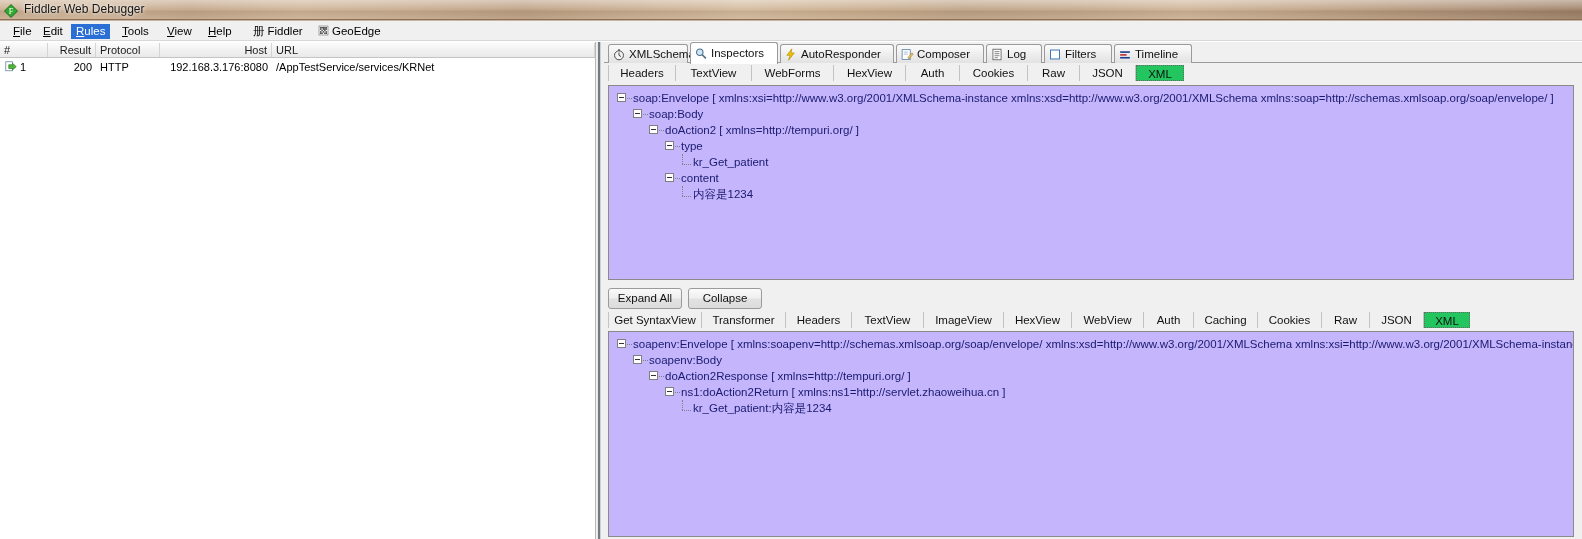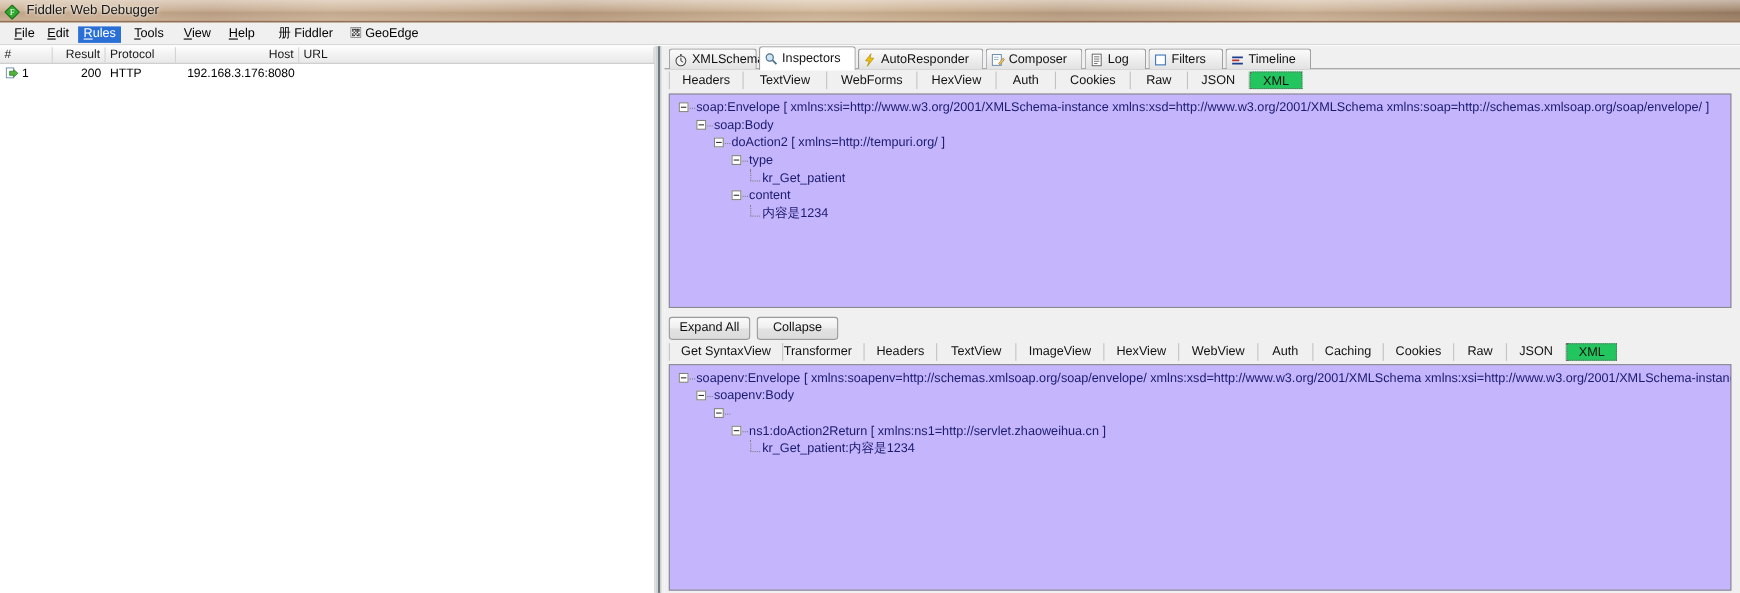--- a/index.html
+++ b/index.html
@@ -272,20 +272,21 @@
       </div>
     <div class="grid-row" id="grid-row-0">
         <svg viewBox="0 0 16 16" class="row-icon" width="14" height="12">
           <rect x="1" y="1" width="9" height="12" fill="#ffffff" stroke="#6a8aa8" stroke-width="1.1"></rect>
           <polygon points="5,5 10,5 10,3 15,7.5 10,12 10,10 5,10" fill="#4fb33c" stroke="#2c7a22" stroke-width="0.9"></polygon>
         </svg>
         <div class="gr-cell" style="left: 18px; width: 30px; text-align: left; padding: 0px 2px;">1</div>
         <div class="gr-cell r" style="left: 48px; width: 48px;">200</div>
         <div class="gr-cell" style="left: 96px; width: 64px;">HTTP</div>
         <div class="gr-cell r" style="left: 160px; width: 112px;">192.168.3.176:8080</div>
+        <div class="gr-cell" style="left: 272px; width: 323px;">/AppTestService/services/KRNet</div>
       </div>
   </div>
 
   <div class="splitter"></div>
   <div class="splitter-bar"></div>
 
   <div class="right-pane">
 
     <div class="tabstrip-main" id="main-tabstrip">
         <div class="mtab" style="left: 4px; width: 80px;"><svg viewBox="0 0 16 16" class="ticon" width="14" height="13">
@@ -357,21 +358,21 @@
         <div class="tnode" style="left: 72px; top: 84px;">content</div>
         <div class="dash-h" style="left: 73px; top: 110px; width: 9px;"></div>
         <div class="dash-v" style="left: 73px; top: 100px; height: 10px;"></div>
         <div class="tnode" style="left: 84px; top: 100px;">内容是1234</div>
       </div>
 
     <div class="btn" id="btn-expand" style="left:4px; top:246px; width:74px;">Expand All</div>
     <div class="btn" id="btn-collapse" style="left:84px; top:246px; width:74px;">Collapse</div>
 
     <div class="tabstrip-sub" style="top:269px;" id="response-tabstrip">
-        <div class="stab first" style="left: 4px; width: 104px;">Get SyntaxView</div>
+        <div class="stab first" style="left: 4px; width: 94px;">Get SyntaxView</div>
         <div class="stab" style="left: 98px; width: 84px;">Transformer</div>
         <div class="stab" style="left: 182px; width: 66px;">Headers</div>
         <div class="stab" style="left: 248px; width: 72px;">TextView</div>
         <div class="stab" style="left: 320px; width: 80px;">ImageView</div>
         <div class="stab" style="left: 400px; width: 68px;">HexView</div>
         <div class="stab" style="left: 468px; width: 72px;">WebView</div>
         <div class="stab" style="left: 540px; width: 50px;">Auth</div>
         <div class="stab" style="left: 590px; width: 64px;">Caching</div>
         <div class="stab" style="left: 654px; width: 64px;">Cookies</div>
         <div class="stab" style="left: 718px; width: 48px;">Raw</div>
@@ -381,20 +382,21 @@
 
     <div class="tree-view" id="response-tree" style="left:4px; top:289px; width:966px; height:206px;">
         <div class="plus" style="left: 8px; top: 7px;"></div>
         <div class="dash-h" style="left: 18px; top: 12px; width: 5px;"></div>
         <div class="tnode" style="left: 24px; top: 4px;">soapenv:Envelope [ xmlns:soapenv=http://schemas.xmlsoap.org/soap/envelope/ xmlns:xsd=http://www.w3.org/2001/XMLSchema xmlns:xsi=http://www.w3.org/2001/XMLSchema-instance ]</div>
         <div class="plus" style="left: 24px; top: 23px;"></div>
         <div class="dash-h" style="left: 34px; top: 28px; width: 5px;"></div>
         <div class="tnode" style="left: 40px; top: 20px;">soapenv:Body</div>
         <div class="plus" style="left: 40px; top: 39px;"></div>
         <div class="dash-h" style="left: 50px; top: 44px; width: 5px;"></div>
+        <div class="tnode" style="left: 56px; top: 36px;">doAction2Response [ xmlns=http://tempuri.org/ ]</div>
         <div class="plus" style="left: 56px; top: 55px;"></div>
         <div class="dash-h" style="left: 66px; top: 60px; width: 5px;"></div>
         <div class="tnode" style="left: 72px; top: 52px;">ns1:doAction2Return [ xmlns:ns1=http://servlet.zhaoweihua.cn ]</div>
         <div class="dash-h" style="left: 73px; top: 78px; width: 9px;"></div>
         <div class="dash-v" style="left: 73px; top: 68px; height: 10px;"></div>
         <div class="tnode" style="left: 84px; top: 68px;">kr_Get_patient:内容是1234</div>
       </div>
 
   </div>
 </div>

